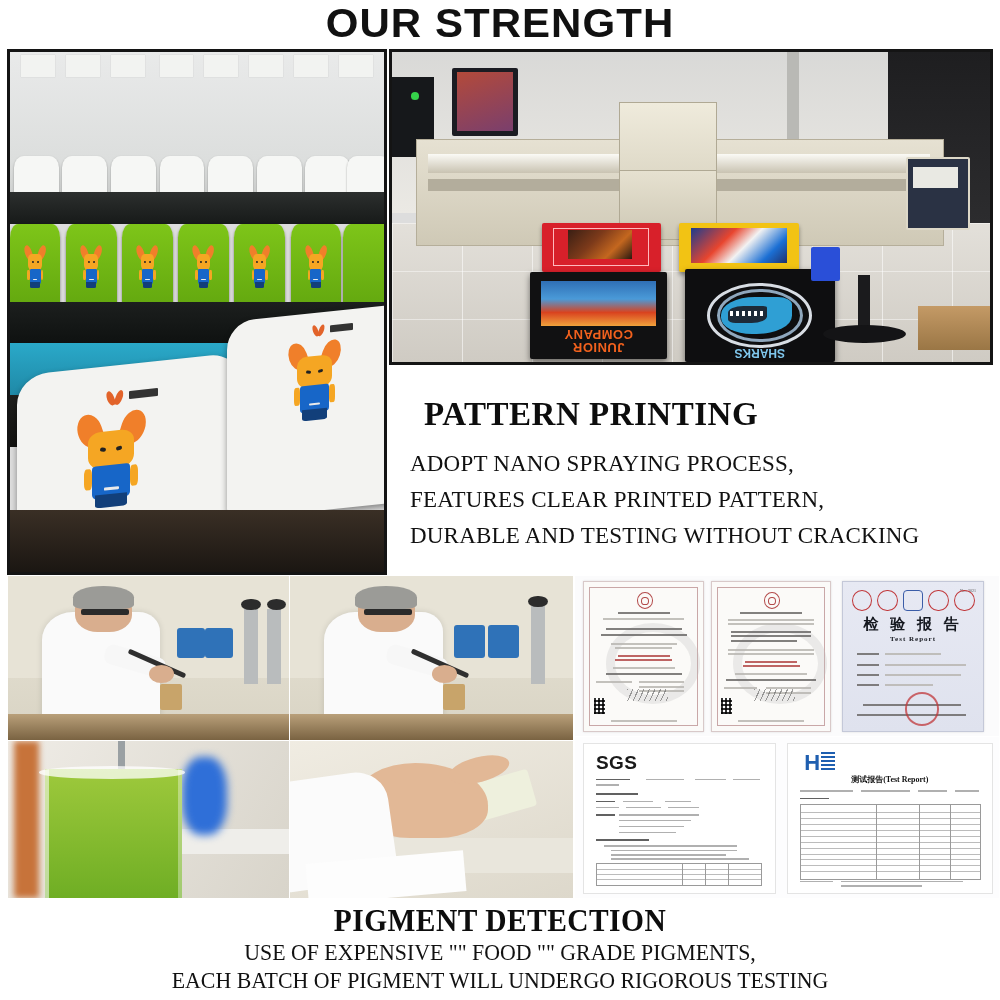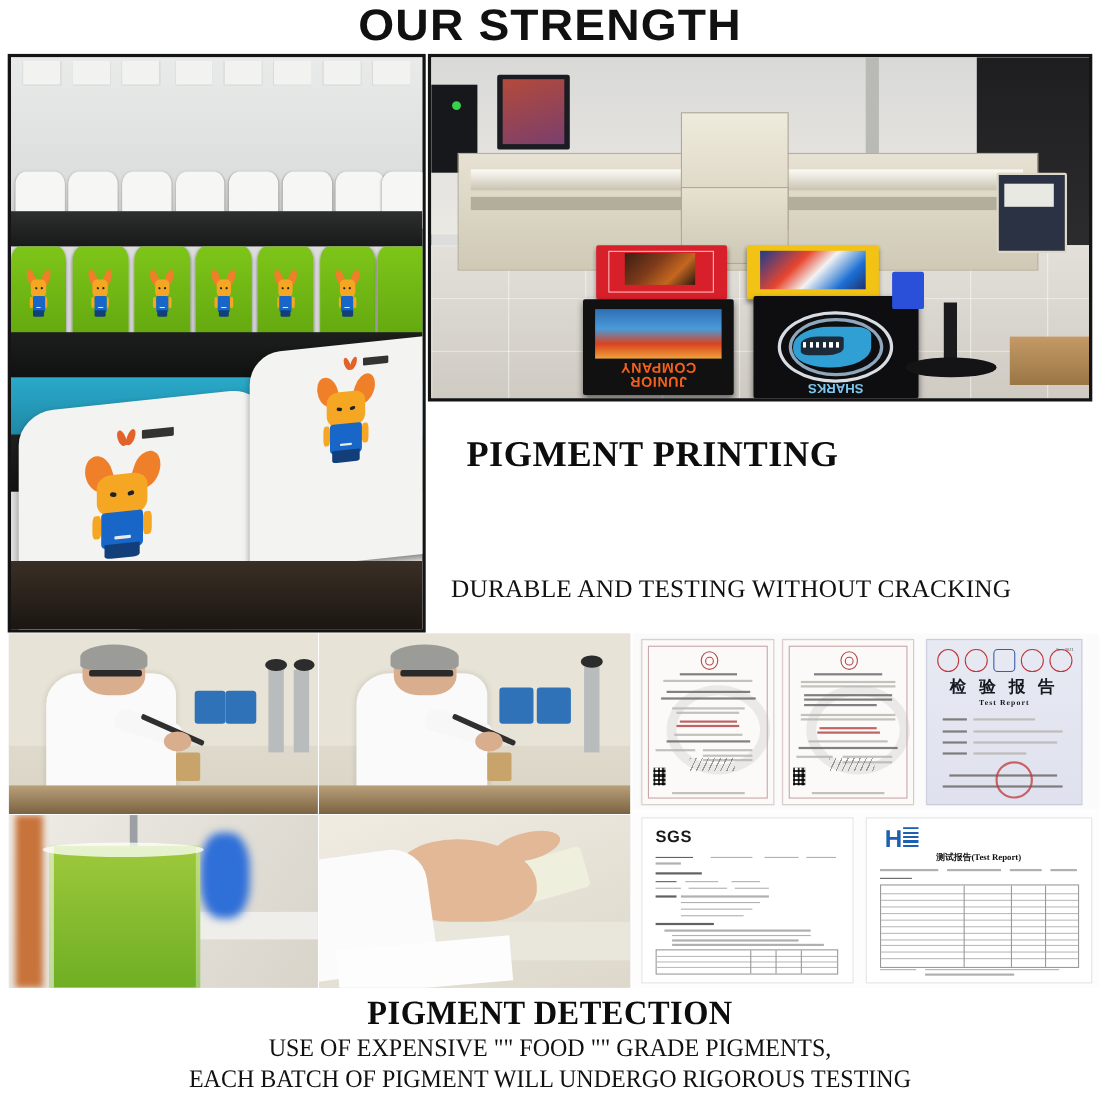--- a/index.html
+++ b/index.html
@@ -182,21 +182,21 @@
   .tr-logos{position:absolute;left:6%;top:6%;width:88%;height:13%;display:flex;justify-content:space-between;align-items:center;}
   .tr-logo{width:15%;height:100%;border:1.5px solid #c0373a;border-radius:50%;}
   .tr-logo.b{border-color:#3b5da8;border-radius:4px;}
   .tr-cn{position:absolute;left:0;top:22%;width:100%;text-align:center;font-size:15px;font-weight:bold;color:#15181f;letter-spacing:4px;}
   .tr-en{position:absolute;left:0;top:36%;width:100%;text-align:center;font-size:7px;font-weight:bold;color:#15181f;letter-spacing:1px;}
   .tr-stamp{position:absolute;left:44%;top:74%;width:22%;height:20%;border:2px solid #c0373a;border-radius:50%;opacity:.75;}
   .tr-no{position:absolute;right:5%;top:4%;font-size:4px;color:#555;}
 
   
   .rep{position:absolute;background:#ffffff;border:1px solid #e4e4e4;}
-  .sgs-logo{position:absolute;left:6%;top:5%;font-family:"Liberation Sans",sans-serif;font-size:15px;font-weight:bold;color:#1a1a1a;letter-spacing:.5px;}
+  .sgs-logo{position:absolute;left:6%;top:5%;font-family:"Liberation Sans",sans-serif;font-size:19px;font-weight:bold;color:#1a1a1a;letter-spacing:.5px;}
   .h-logo{position:absolute;left:8%;top:4%;font-family:"Liberation Sans",sans-serif;font-size:22px;font-weight:bold;color:#1f5fb0;}
   .h-logo-bar{position:absolute;left:16%;top:5%;width:7%;height:12%;background:
      repeating-linear-gradient(0deg,#1f5fb0 0 2px,#fff 2px 4px);}
   .rep-title{position:absolute;left:0;top:20%;width:100%;text-align:center;font-size:8px;font-weight:bold;color:#111;}
   .rl{position:absolute;height:1.5px;background:#9c9c9c;opacity:.8;}
   .rl.b{background:#3a3a3a;}
   .rtable{position:absolute;border:1px solid #9a9a9a;}
   .rtable .rrow{position:absolute;left:0;width:100%;border-top:1px solid #bcbcbc;}
   .rtable .rcol{position:absolute;top:0;height:100%;border-left:1px solid #9a9a9a;}
 
@@ -457,21 +457,23 @@
       </div>
       <div class="shark-text">SHARKS</div>
     </div>
 
     <div class="ly pr-bluejug"></div>
     <div class="ly pr-stand"></div>
     <div class="ly pr-standbase"></div>
     <div class="ly pr-box"></div>
   </div>
 
-  <div class="heading-serif" id="pattern-printing-title">PIGMENT PRINTING</div>
+  <div class="heading-serif" id="pattern-printing-title">PATTERN PRINTING</div>
+  <div class="body-serif" id="pattern-line-1">ADOPT NANO SPRAYING PROCESS,</div>
+  <div class="body-serif" id="pattern-line-2">FEATURES CLEAR PRINTED PATTERN,</div>
   <div class="body-serif" id="pattern-line-3">DURABLE AND TESTING WITHOUT CRACKING</div>
 
   <div class="photo" id="photo-lab-1">
     <div class="ly lab-bg"></div>
     <div class="ly lab-wall"></div>
     <div class="lab-eq" id="eq1"></div>
     <div class="lab-eq" id="eq2"></div>
     <div class="lab-stand" id="st1"></div>
     <div class="lab-stand" id="st2"></div>
     <div class="lab-knob" style="left:83%;top:14%"></div>

